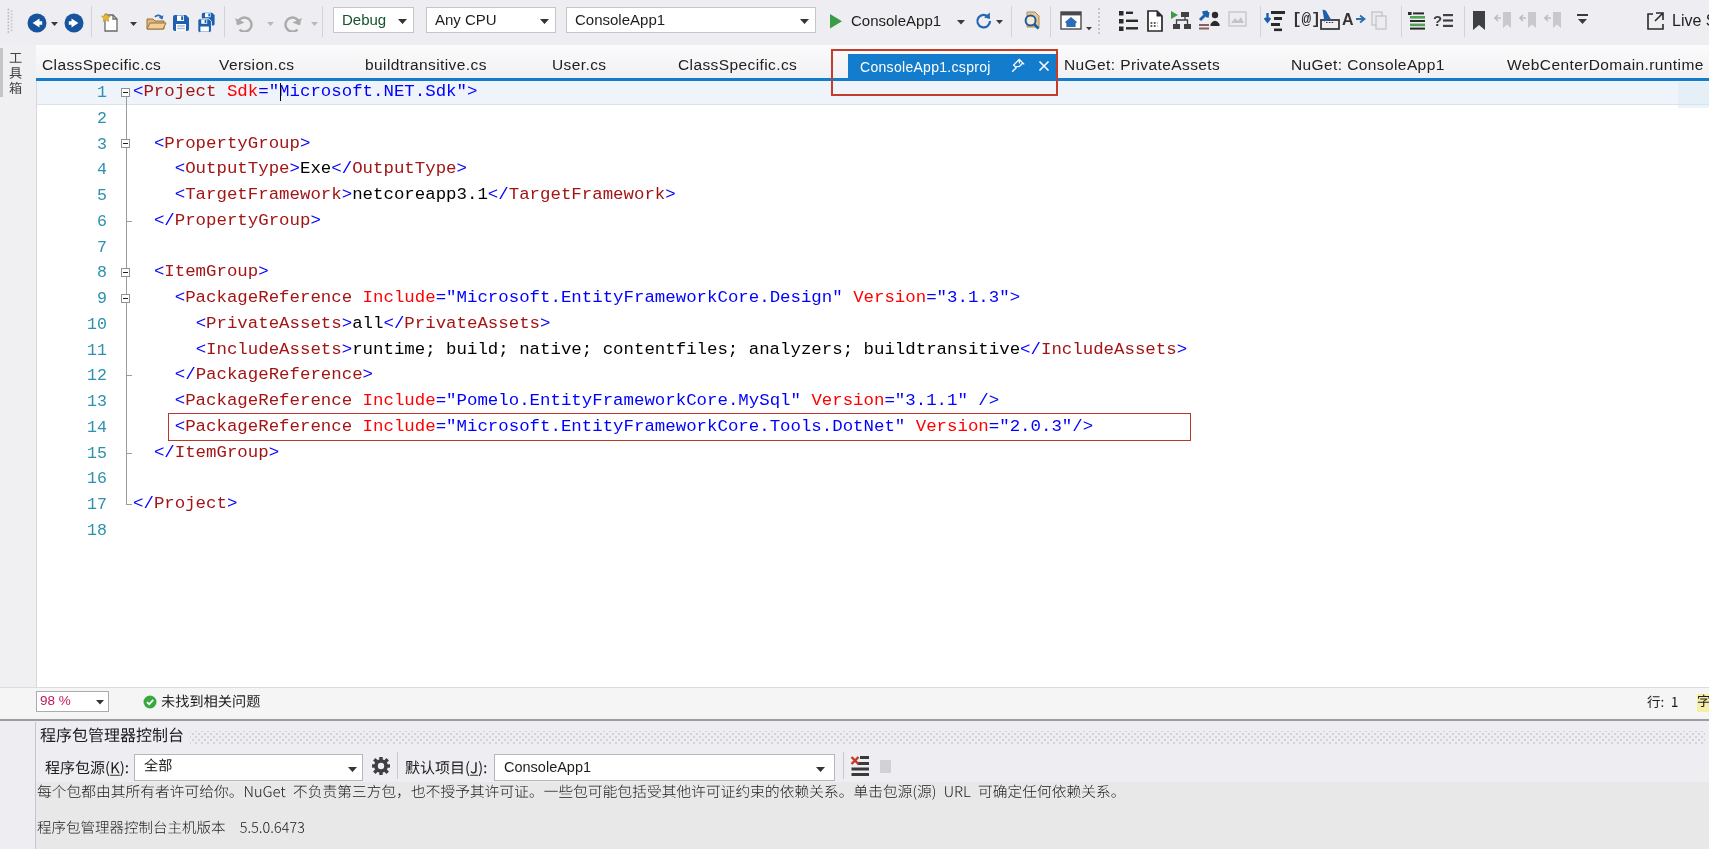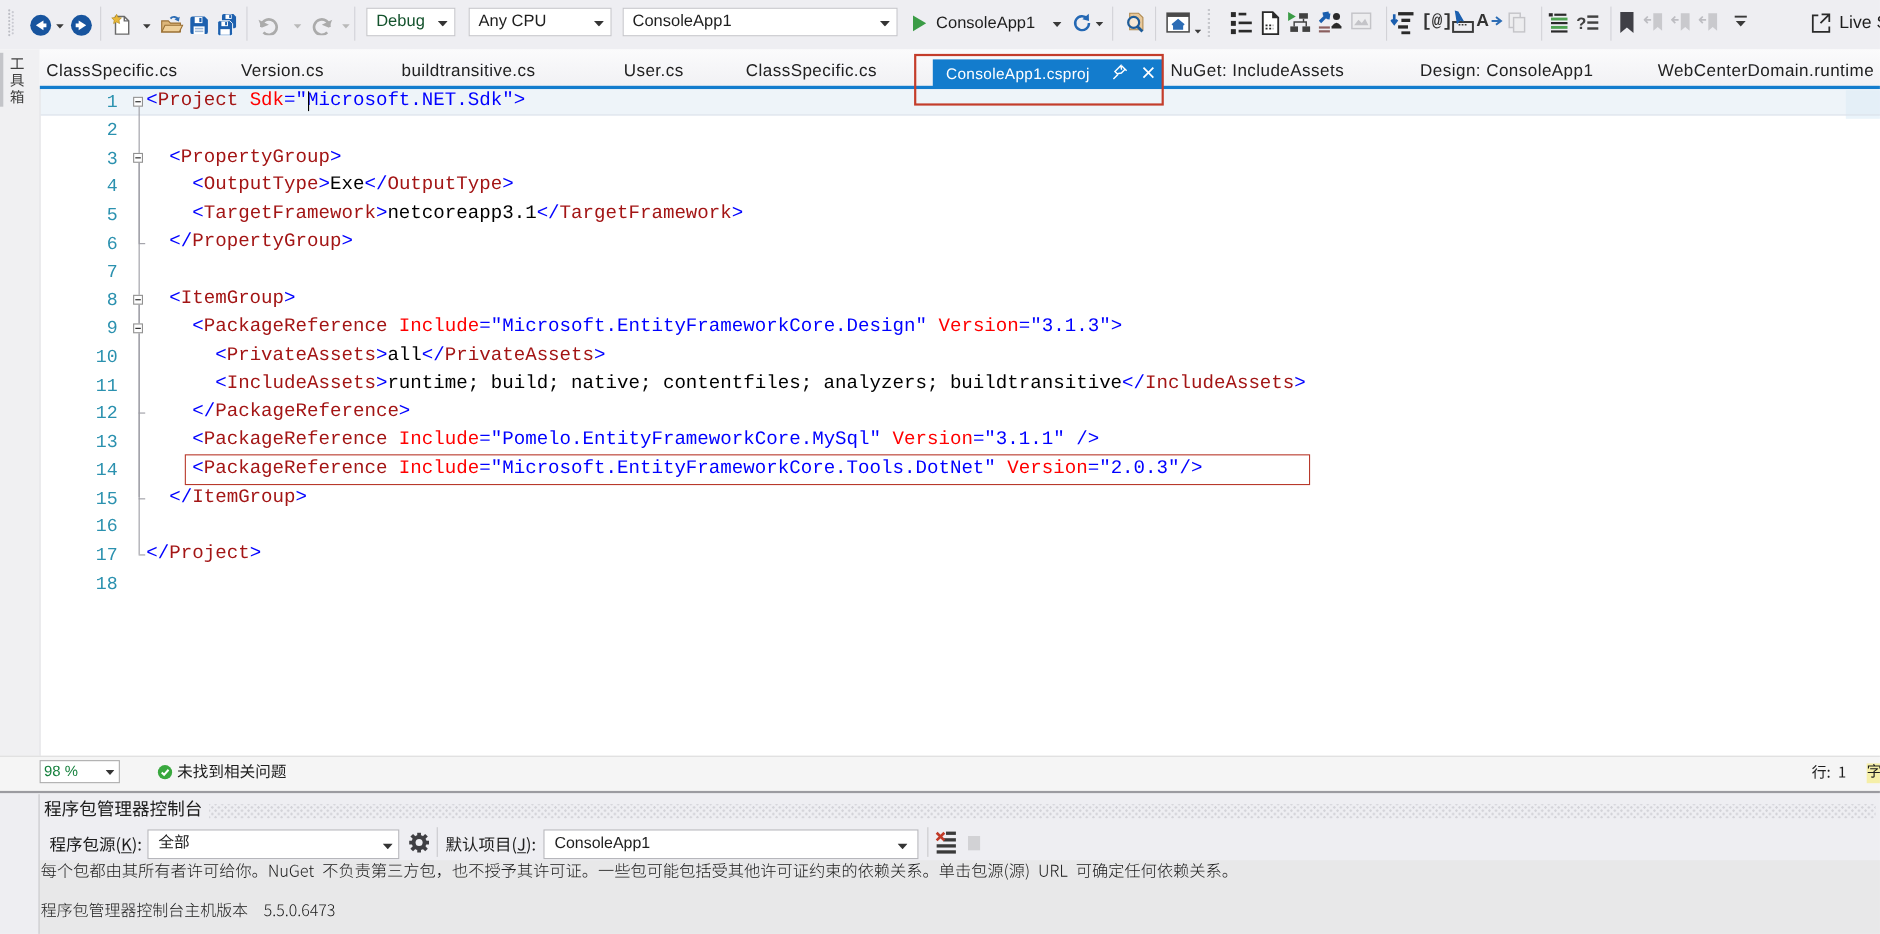--- a/index.html
+++ b/index.html
@@ -341,24 +341,24 @@
 <svg class="abs" style="left:1645px;top:10px" width="22" height="22">
     <path d="M8 4 h-5 v15 h15 v-5" fill="none" stroke="#2A2A2A" stroke-width="1.6"></path>
     <path d="M11 3 h7 v7 M18 3 L10 11" fill="none" stroke="#2A2A2A" stroke-width="1.6"></path>
   </svg>
 <div class="abs" style="left:1672px;top:12px;font-size:16px;color:#1E1E1E;white-space:nowrap">Live S</div>
 
 <div class="abs" style="left:36px;top:45px;width:1673px;height:34px;background:linear-gradient(#FBFBFC,#F1F1F4)"></div>
 <div class="tab abs" style="left:42px">ClassSpecific.cs</div>
 <div class="tab abs" style="left:219px">Version.cs</div>
 <div class="tab abs" style="left:365px">buildtransitive.cs</div>
-<div class="tab abs" style="left:567px">User.cs</div>
+<div class="tab abs" style="left:552px">User.cs</div>
 <div class="tab abs" style="left:678px">ClassSpecific.cs</div>
-<div class="tab abs" style="left:1064px">NuGet: IncludeAssets</div>
-<div class="tab abs" style="left:1291px">Design: ConsoleApp1</div>
+<div class="tab abs" style="left:1064px">NuGet: PrivateAssets</div>
+<div class="tab abs" style="left:1291px">NuGet: ConsoleApp1</div>
 <div class="tab abs" style="left:1507px">WebCenterDomain.runtime</div>
 <div class="abs" style="left:848px;top:54px;width:209px;height:26px;background:#137CCD"></div>
 <div class="abs" style="left:860px;top:54px;height:44px;line-height:26px;font-size:14px;letter-spacing:0.3px;color:#fff">ConsoleApp1.csproj</div>
 <svg class="abs" style="left:1011px;top:58px" width="15" height="16">
     <g stroke="#fff" stroke-width="1.3" fill="none">
 <path d="M8.6 1.8 L13.2 6.4 M11.8 5 L8.4 8.4 L4.6 9 L2.6 7 L8 1.6 L8.6 5.4 M5.5 9.5 L1.2 13.8"></path>
     </g>
   </svg>
 <svg class="abs" style="left:1038px;top:60px" width="12" height="12">
     <path d="M1.5 1.5 L10.5 10.5 M10.5 1.5 L1.5 10.5" stroke="#fff" stroke-width="1.6"></path>
@@ -435,21 +435,21 @@
     <i class="b">&lt;</i><i class="t">PackageReference</i> <i class="a">Include</i><i class="b">="Pomelo.EntityFrameworkCore.MySql"</i> <i class="a">Version</i><i class="b">="3.1.1"</i><i class="b"> /&gt;</i>
     <i class="b">&lt;</i><i class="t">PackageReference</i> <i class="a">Include</i><i class="b">="Microsoft.EntityFrameworkCore.Tools.DotNet"</i> <i class="a">Version</i><i class="b">="2.0.3"</i><i class="b">/&gt;</i>
   <i class="b">&lt;/</i><i class="t">ItemGroup</i><i class="b">&gt;</i>
 
 <i class="b">&lt;/</i><i class="t">Project</i><i class="b">&gt;</i>
 </pre>
 <div class="abs" style="left:279.5px;top:83px;width:1.5px;height:18px;background:#000"></div>
 
 <div class="abs" style="left:0;top:687px;width:1709px;height:32px;background:#F5F5F5;border-top:1px solid #DCDCDC;box-sizing:border-box"></div>
 <div class="abs" style="left:36px;top:691px;width:73px;height:21px;background:#fff;border:1px solid #ACACAC;box-sizing:border-box"></div>
-<div class="abs" style="left:40px;top:691px;height:35px;line-height:20px;font-size:13.5px;color:#15803d">98 %</div>
+<div class="abs" style="left:40px;top:691px;height:35px;line-height:20px;font-size:13.5px;color:#be185d">98 %</div>
 <svg class="abs" style="left:96px;top:699px" width="8" height="6">
     <path d="M0 1 L8 1 L4.0 5.48 Z" fill="#343434"></path>
   </svg>
 <svg class="abs" style="left:143px;top:695px" width="14" height="14">
     <circle cx="7" cy="7" r="6.5" fill="#39A83E"></circle>
 <path d="M4 7.2 L6.2 9.3 L10.2 4.8" fill="none" stroke="#fff" stroke-width="1.8"></path>
   </svg>
 <div class="abs" style="left:161px;top:694px">
     <svg class="cjk " width="101.4" height="15.2" style="overflow:visible">
       <g fill="#1e1e1e" transform="translate(0,12.50) scale(0.014200,-0.014200)">

